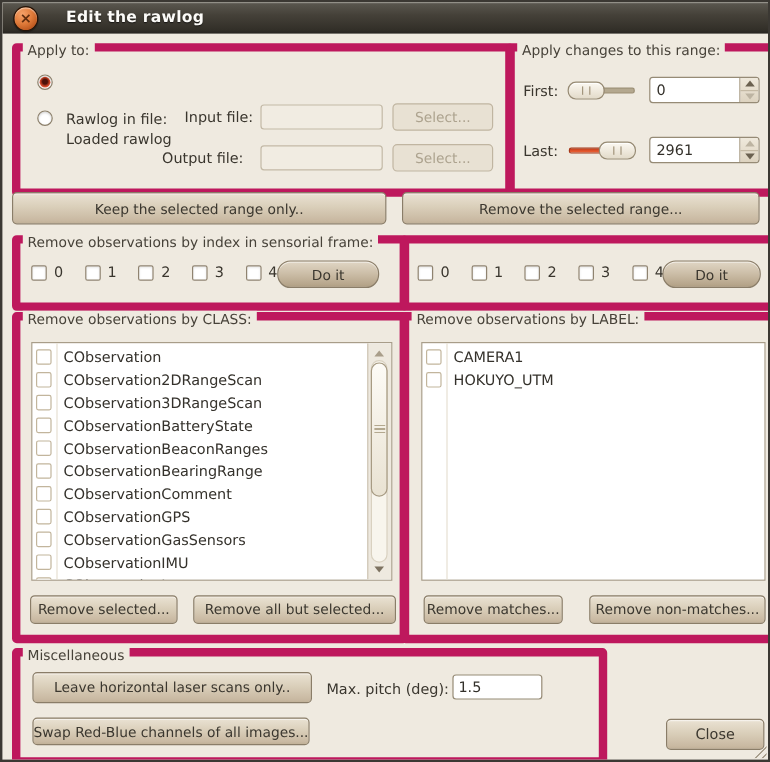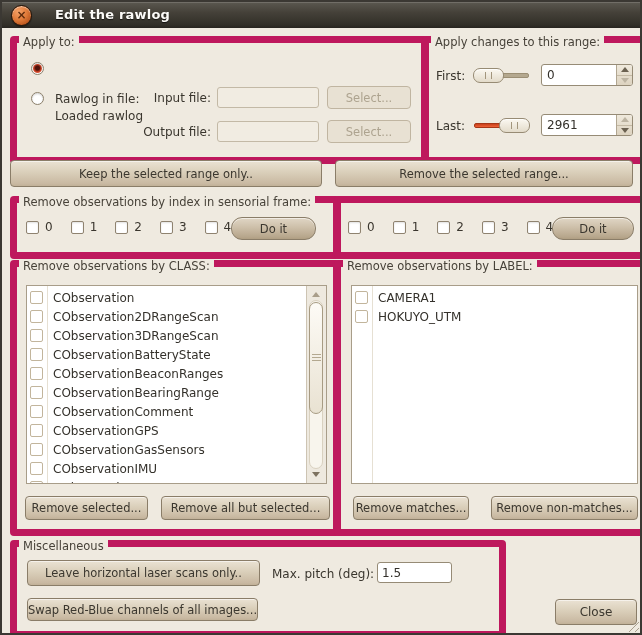--- a/index.html
+++ b/index.html
@@ -107,21 +107,21 @@
     <span class="rlabel" style="left:38px;top:19px;margin-top:47px;">Loaded rawlog</span>
     <span class="radio" style="left:14px;top:49px;"></span>
     <span class="rlabel" style="left:38px;top:49px;">Rawlog in file:</span>
 
     <span class="label" style="left:110px;top:48px;width:84px;text-align:right;">Input file:</span>
     <div class="field disabled" style="left:200px;top:44px;width:102px;height:21px;">
       <span></span>
     </div>
     <div class="btn disabled" style="left:310px;top:43px;width:84px;height:23px;">Select...</div>
 
-    <span class="label" style="left:110px;top:82px;width:84px;text-align:right;">Output file:</span>
+    <span class="label" style="left:110px;top:82px;width:84px;text-align:center;">Output file:</span>
     <div class="field disabled" style="left:200px;top:78px;width:102px;height:21px;">
       <span></span>
     </div>
     <div class="btn disabled" style="left:310px;top:77px;width:84px;height:23px;">Select...</div>
   </div>
 
   <div class="group" style="left:420px;top:34px;width:214px;height:114px;">
     <span class="legend">Apply changes to this range:</span>
 
     <span class="label" style="left:7px;top:26px;">First:</span>

